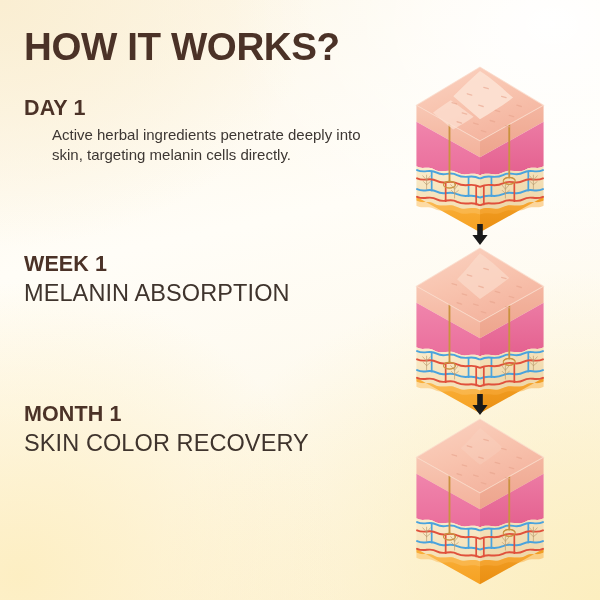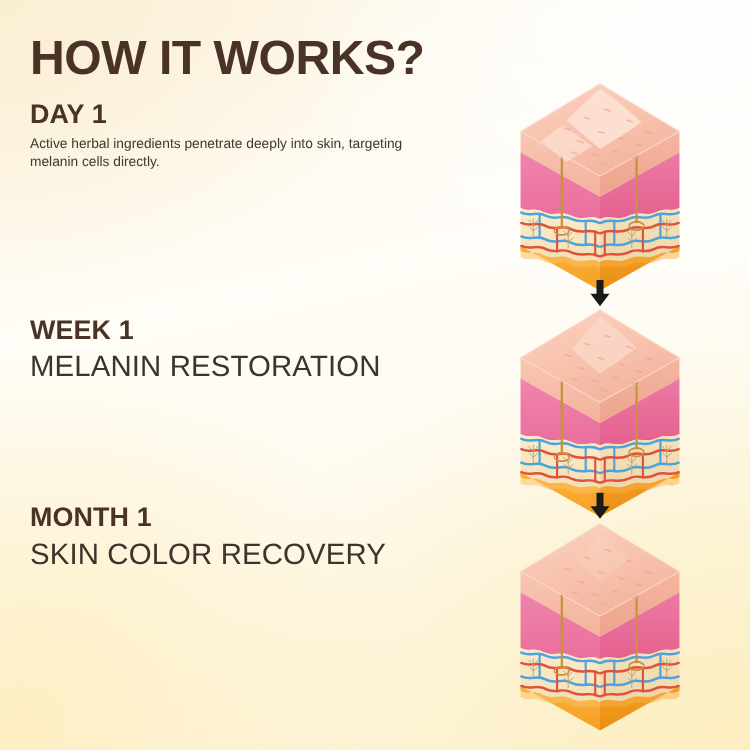--- a/index.html
+++ b/index.html
@@ -35,21 +35,21 @@
     left:0; top:28px;
     font-size:38.5px;
     font-weight:bold;
     letter-spacing:-0.4px;
     color:#4b3227;
     line-height:1;
     white-space:nowrap;
   }
 
   .step { position:absolute; left:0; width:330px; }
-  #step-0 { top:79px; }
+  #step-0 { top:96px; }
   #step-1 { top:252px; }
   #step-2 { top:402px; }
 
   .step-period {
     font-size:21.5px;
     font-weight:bold;
     color:#4b3227;
     letter-spacing:0.1px;
     line-height:1.12;
     white-space:nowrap;
@@ -57,26 +57,27 @@
   .step-headline {
     font-size:23.5px;
     font-weight:400;
     color:#3f342d;
     letter-spacing:0.1px;
     line-height:1.18;
     margin-top:4px;
     white-space:nowrap;
   }
   .step-body {
-    font-size:11px;
+    font-size:15px;
     font-weight:400;
     color:#3d3733;
     line-height:1.36;
     margin-top:5px;
     width:312px;
+    margin-left:28px;
   }
 
   
   #illus-col {
     position:absolute;
     right:0; top:0;
     width:240px; height:600px;
   }
   .skin-block {
     position:absolute;
@@ -107,21 +108,21 @@
 
     <div id="page-title">HOW IT WORKS?</div>
 
     <div class="step" id="step-0">
       <div class="step-period">DAY 1</div>
       <div class="step-body">Active herbal ingredients penetrate deeply into skin, targeting melanin cells directly.</div>
     </div>
 
     <div class="step" id="step-1">
       <div class="step-period">WEEK 1</div>
-      <div class="step-headline">MELANIN RESTORATION</div>
+      <div class="step-headline">MELANIN ABSORPTION</div>
     </div>
 
     <div class="step" id="step-2">
       <div class="step-period">MONTH 1</div>
       <div class="step-headline">SKIN COLOR RECOVERY</div>
     </div>
 
   </div>
 
   <div id="illus-col">

